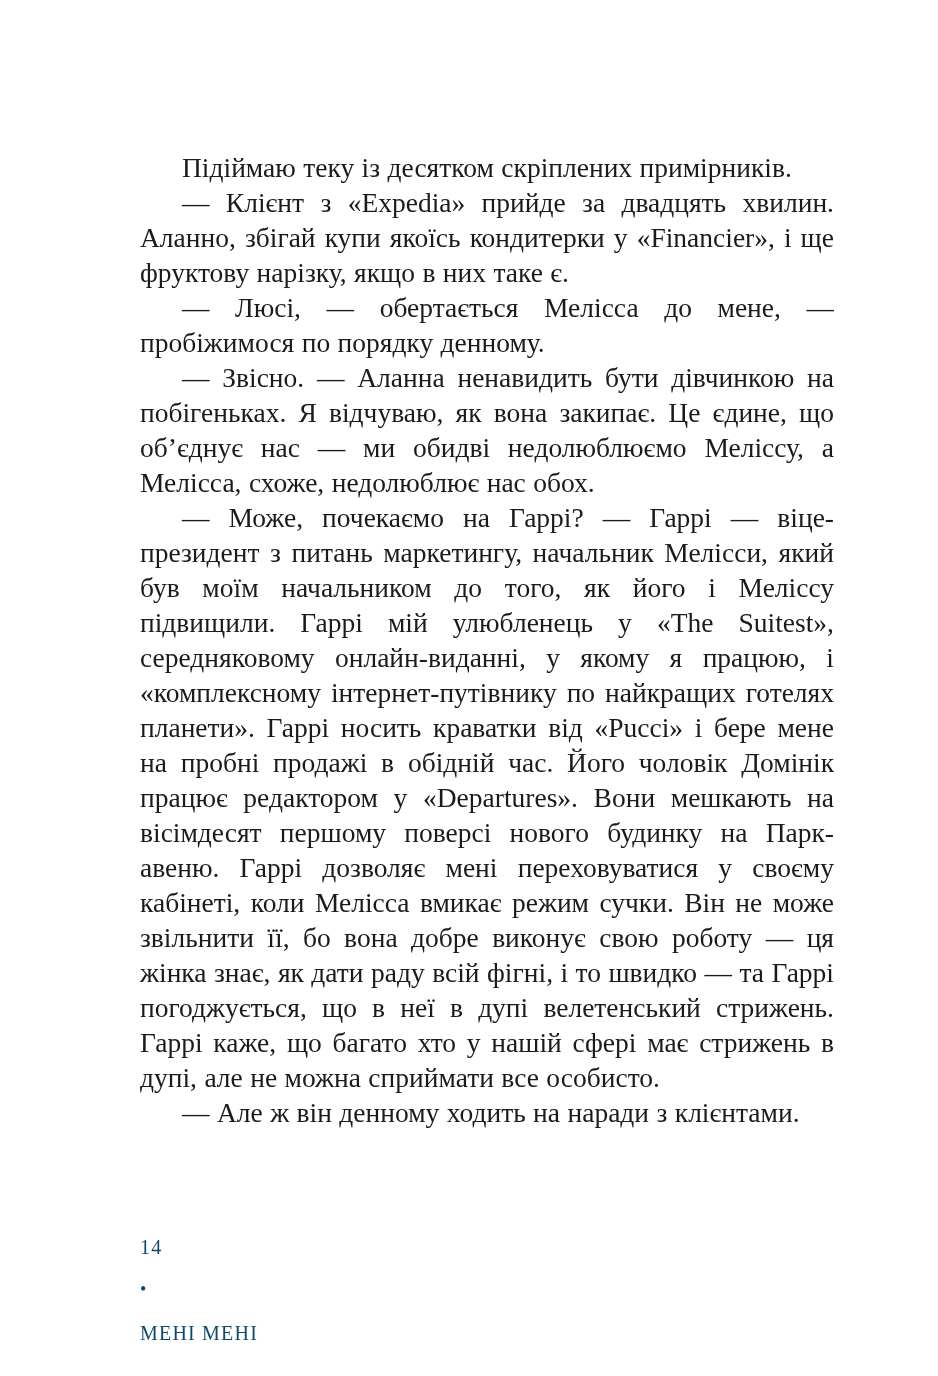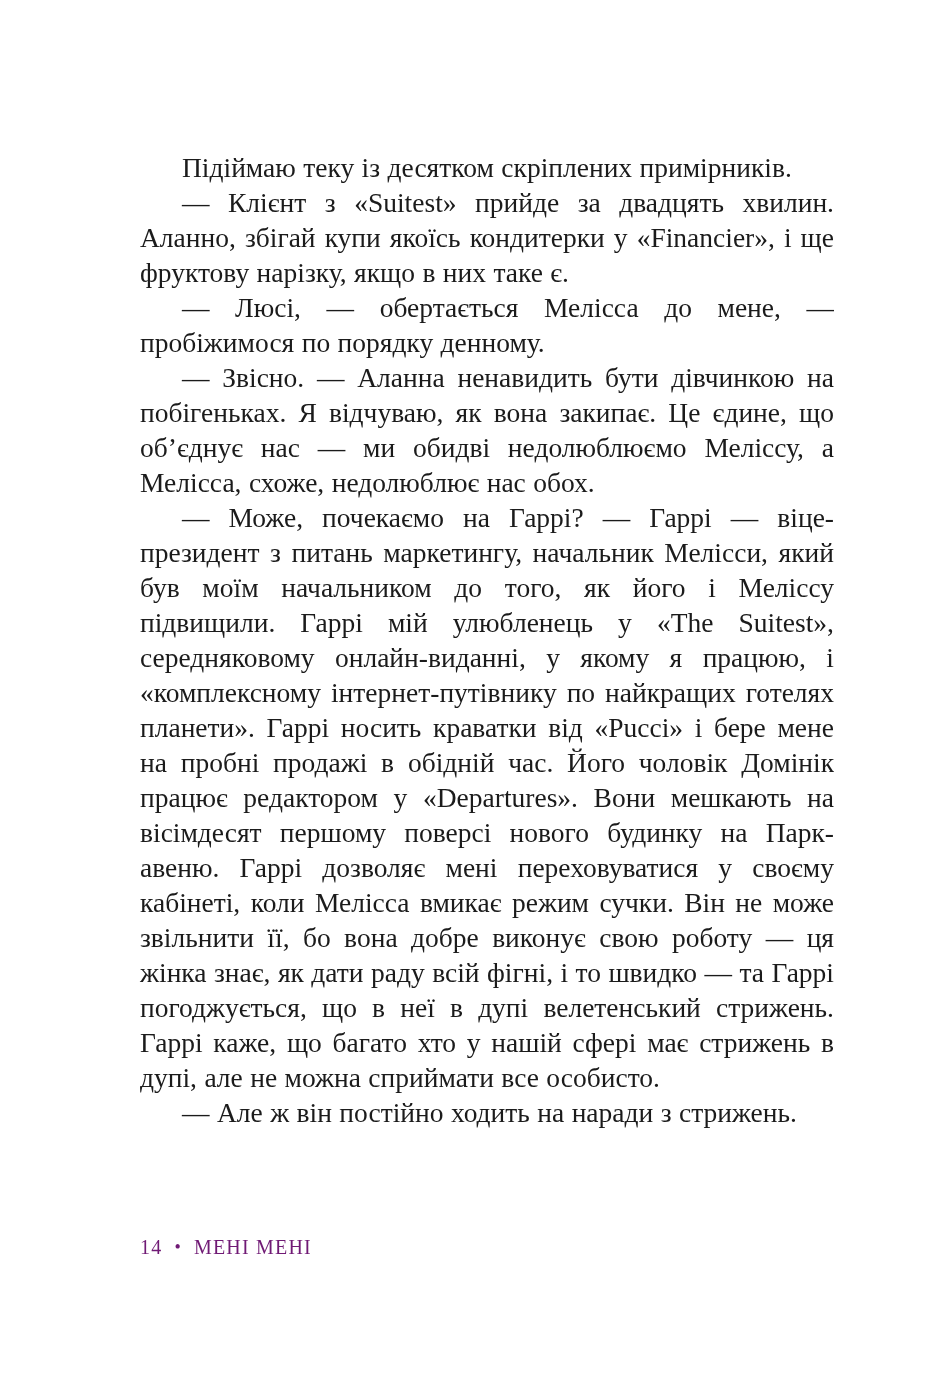--- a/index.html
+++ b/index.html
@@ -33,43 +33,44 @@
     margin: 0;
     padding: 0;
     text-indent: 42px;
   }
   .page-footer {
     position: absolute;
     left: 140px;
     top: 1236px;
     font-size: 20px;
     letter-spacing: 0.06em;
-    color: #701a75;
+    color: #0c4a6e;
     display: flex;
     align-items: baseline;
-    gap: 12px;
+    gap: 21px;
+    flex-direction: column;
   }
   .page-footer .bullet {
     font-size: 18px;
     position: relative;
     top: -1px;
   }
 </style>
 </head>
 <body>
 
 <div class="page">
 
   <div class="text-block">
       <p>Підіймаю теку із десятком скріплених примірників.</p>
-      <p>— Клієнт з «Suitest» прийде за двадцять хвилин. Аланно, збігай купи якоїсь кондитерки у «Financier», і ще фруктову нарізку, якщо в них таке є.</p>
+      <p>— Клієнт з «Expedia» прийде за двадцять хвилин. Аланно, збігай купи якоїсь кондитерки у «Financier», і ще фруктову нарізку, якщо в них таке є.</p>
       <p>— Люсі, — обертається Мелісса до мене, — пробіжимося по порядку денному.</p>
       <p>— Звісно. — Аланна ненавидить бути дівчинкою на побігеньках. Я відчуваю, як вона закипає. Це єдине, що об’єднує нас — ми обидві недолюблюємо Меліссу, а Мелісса, схоже, недолюблює нас обох.</p>
       <p>— Може, почекаємо на Гаррі? — Гаррі — віце-президент з питань маркетингу, начальник Мелісси, який був моїм начальником до того, як його і Меліссу підвищили. Гаррі мій улюбленець у «The Suitest», середняковому онлайн-виданні, у якому я працюю, і «комплексному інтернет-путівнику по найкращих готелях планети». Гаррі носить краватки від «Pucci» і бере мене на пробні продажі в обідній час. Його чоловік Домінік працює редактором у «Departures». Вони мешкають на вісімдесят першому поверсі нового будинку на Парк-авеню. Гаррі дозволяє мені переховуватися у своєму кабінеті, коли Мелісса вмикає режим сучки. Він не може звільнити її, бо вона добре виконує свою роботу — ця жінка знає, як дати раду всій фігні, і то швидко — та Гаррі погоджується, що в неї в дупі велетенський стрижень. Гаррі каже, що багато хто у нашій сфері має стрижень в дупі, але не можна сприймати все особисто.</p>
-      <p>— Але ж він постійно ходить на наради з стрижень.</p>
+      <p>— Але ж він денному ходить на наради з клієнтами.</p>
     </div>
 
   <div class="page-footer">
     <span>14</span>
     <span class="bullet">•</span>
     <span>МЕНІ МЕНІ</span>
   </div>
 
 </div>
 

